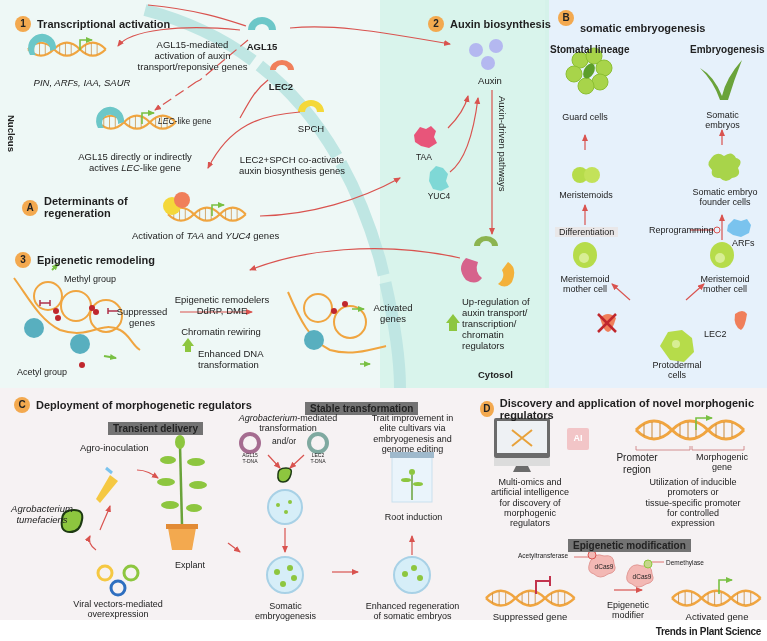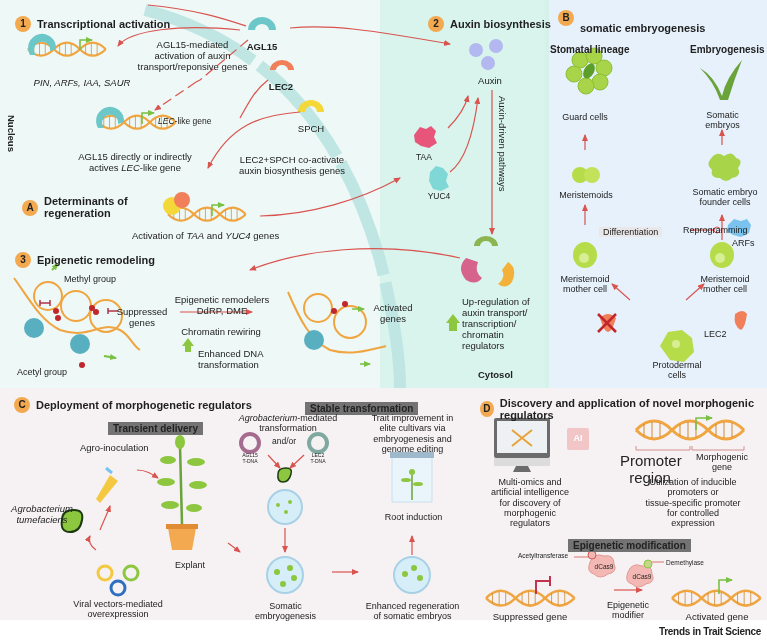--- a/index.html
+++ b/index.html
@@ -9,21 +9,21 @@
   .panel-b { left: 545px; top: 0; width: 222px; height: 388px; background: #e6f1fb; border-left: 4px solid #d5f2ea; }
   .panel-bottom { left: 0; top: 388px; width: 767px; height: 232px; background: #f6f2f3; }
   .cytosol { left: 380px; top: 0; width: 165px; height: 388px; background: #d9f4ec; }
   .badge { display: inline-block; width: 16px; height: 16px; border-radius: 50%; background: #f3a94f; color: #222; font-weight: bold; font-size: 10px; text-align: center; line-height: 16px; }
   .heading { font-weight: bold; font-size: 11px; color: #1f1f1f; display: flex; align-items: center; gap: 6px; }
   .t { font-size: 9.5px; color: #222; text-align: center; line-height: 1.15; }
   .tl { font-size: 9.5px; color: #222; line-height: 1.15; }
   .b { font-weight: bold; }
   .i { font-style: italic; }
   .chip { background: #737373; padding: 1px 5px; font-weight: bold; font-size: 10px; }
-  .chip-plain { background: #e9e7e8; padding: 0 4px; font-size: 9.5px; margin-left: 44px; }
+  .chip-plain { background: #e9e7e8; padding: 0 4px; font-size: 9.5px; }
   svg.overlay { position: absolute; left: 0; top: 0; width: 767px; height: 641px; pointer-events: none; }
   .vert { writing-mode: vertical-rl; font-size: 9.5px; }
   .footer { right: 6px; bottom: 4px; font-weight: bold; font-size: 10px; letter-spacing: -0.3px; }
 </style>
 </head>
 <body>
 
 <div class="abs panel-top"></div>
 <div class="abs cytosol"></div>
 <div class="abs panel-b"></div>
@@ -375,21 +375,21 @@
   <div>mother cell</div>
 </div>
 <div class="abs t" style="left:695px;top:110px;width:55px;font-size:9px;">
   <div>Somatic</div>
   <div>embryos</div>
 </div>
 <div class="abs t" style="left:685px;top:187px;width:80px;font-size:9px;">
   <div>Somatic embryo</div>
   <div>founder cells</div>
 </div>
-<div class="abs tl" style="left:649px;top:225px;font-size:9px;margin-left:34px;">Reprogramming</div>
+<div class="abs tl" style="left:649px;top:225px;font-size:9px;">Reprogramming</div>
 <div class="abs tl" style="left:732px;top:238px;font-size:9px;">ARFs</div>
 <div class="abs t" style="left:690px;top:274px;width:70px;font-size:9px;">
   <div>Meristemoid</div>
   <div>mother cell</div>
 </div>
 <div class="abs t" style="left:642px;top:360px;width:70px;font-size:9px;">
   <div>Protodermal</div>
   <div>cells</div>
 </div>
 <div class="abs tl" style="left:704px;top:329px;font-size:9px;">LEC2</div>
@@ -444,21 +444,21 @@
   <span>Discovery and application of novel morphogenic regulators</span>
 </div>
 <div class="abs t b" style="left:567px;top:433px;width:22px;color:#fff;font-size:9px;">AI</div>
 <div class="abs t" style="left:475px;top:477px;width:110px;font-size:9px;">
   <div>Multi-omics and</div>
   <div>artificial intelligence</div>
   <div>for discovery of</div>
   <div>morphogenic</div>
   <div>regulators</div>
 </div>
-<div class="abs t" style="left:620px;top:452px;width:60px;font-size:15px;">
+<div class="abs t" style="left:607px;top:452px;width:60px;font-size:10px;">
   <div>Promoter</div>
   <div>region</div>
 </div>
 <div class="abs t" style="left:690px;top:452px;width:64px;font-size:9px;">
   <div>Morphogenic</div>
   <div>gene</div>
 </div>
 <div class="abs t" style="left:630px;top:477px;width:126px;font-size:9px;">
   <div>Utilization of inducible</div>
   <div>promoters or</div>
@@ -471,13 +471,13 @@
 <div class="abs tl" style="left:666px;top:559px;font-size:6.5px;">Demethylase</div>
 <div class="abs t" style="left:592px;top:563px;width:24px;font-size:6.5px;">dCas9</div>
 <div class="abs t" style="left:630px;top:573px;width:24px;font-size:6.5px;">dCas9</div>
 <div class="abs t" style="left:488px;top:612px;width:84px;">Suppressed gene</div>
 <div class="abs t" style="left:600px;top:600px;width:56px;font-size:9px;">
   <div>Epigenetic</div>
   <div>modifier</div>
 </div>
 <div class="abs t" style="left:675px;top:612px;width:84px;">Activated gene</div>
 
-<div class="abs footer">Trends in Trait Science</div>
+<div class="abs footer">Trends in Plant Science</div>
 
 </body></html>

